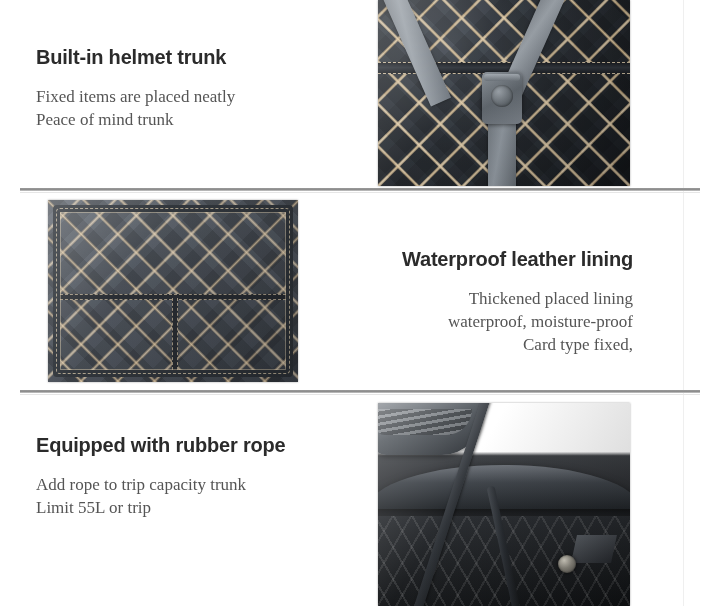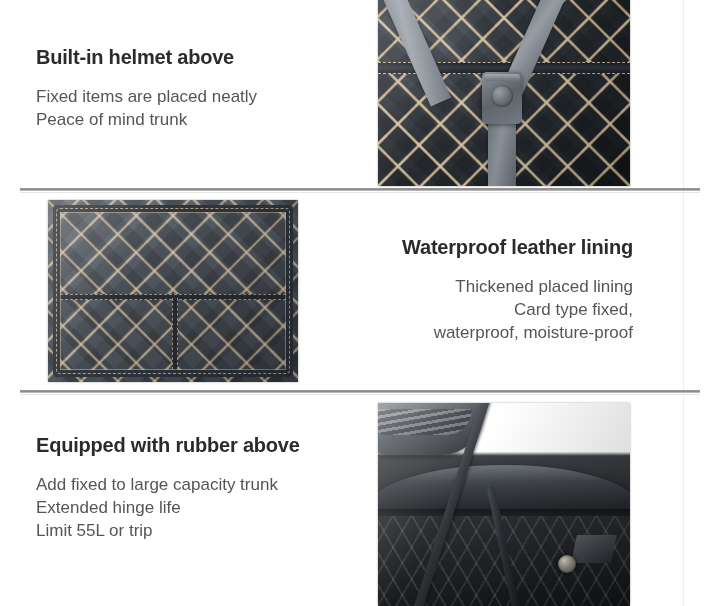--- a/index.html
+++ b/index.html
@@ -61,24 +61,25 @@
     letter-spacing: -0.2px;
     white-space: nowrap;
     margin: 0 0 16px 0;
   }
   .body-line {
     font-size: 17px;
     font-weight: normal;
     color: #555555;
     line-height: 23px;
     white-space: nowrap;
+    font-family: Liberation Serif, serif;
   }
 
   .tb-1 { left: 36px; top: 46px; text-align: left; }
-  .tb-2 { right: 85px; top: 236px; text-align: right; }
+  .tb-2 { right: 85px; top: 248px; text-align: right; }
   .tb-3 { left: 36px; top: 434px; text-align: left; }
 
   
   .photo {
     position: absolute;
     overflow: hidden;
     background: #1b1e23;
     box-shadow: 0 0 2px rgba(0,0,0,0.35);
   }
   .photo.p1 { left: 378px; top: 0px;   width: 252px; height: 186px; }
@@ -297,21 +298,21 @@
   }
 </style>
 </head>
 <body>
 
 <div class="page">
 
   <div class="page-edge"></div>
 
   <div class="text-block tb-1">
-    <div class="heading">Built-in helmet above</div>
+    <div class="heading">Built-in helmet trunk</div>
     <div class="body-line">Fixed items are placed neatly</div>
     <div class="body-line">Peace of mind trunk</div>
   </div>
 
   <div class="photo p1">
     <div class="ph-inner">
       <div class="quilt"></div>
       <div class="puff"></div>
       <div class="seam-band"></div>
       <div class="strap strap-l"></div>
@@ -331,30 +332,29 @@
       <div class="liner-seam-h"></div>
       <div class="liner-seam-v"></div>
       <div class="liner-frame"></div>
       <div class="sheen"></div>
     </div>
   </div>
 
   <div class="text-block tb-2">
     <div class="heading">Waterproof leather lining</div>
     <div class="body-line">Thickened placed lining</div>
+    <div class="body-line">waterproof, moisture-proof</div>
     <div class="body-line">Card type fixed,</div>
-    <div class="body-line">waterproof, moisture-proof</div>
   </div>
 
   <div class="divider d2"></div>
 
   <div class="text-block tb-3">
-    <div class="heading">Equipped with rubber above</div>
-    <div class="body-line">Add fixed to large capacity trunk</div>
-    <div class="body-line">Extended hinge life</div>
+    <div class="heading">Equipped with rubber rope</div>
+    <div class="body-line">Add rope to trip capacity trunk</div>
     <div class="body-line">Limit 55L or trip</div>
   </div>
 
   <div class="photo p3">
     <div class="ph-inner">
       <div class="trunk-bg"></div>
       <div class="lid"></div>
       <div class="trunk-rim"></div>
       <div class="trunk-liner"></div>
       <div class="rope"></div>

